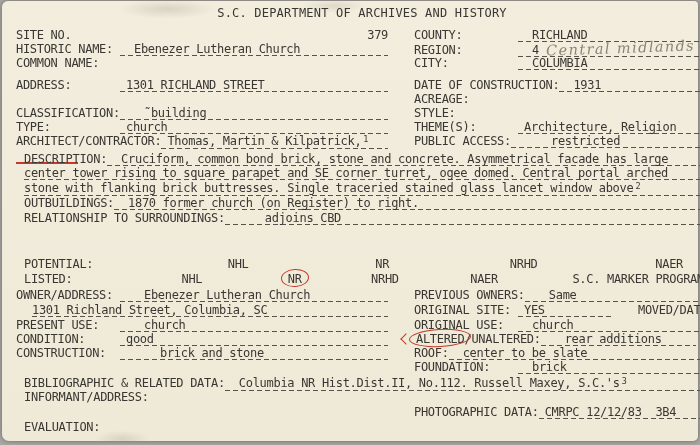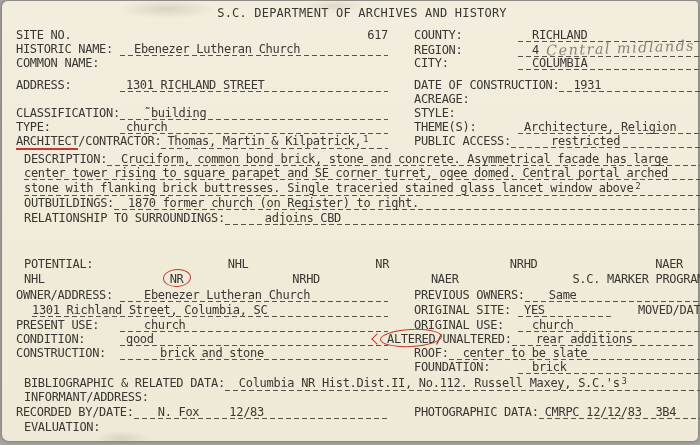--- a/index.html
+++ b/index.html
@@ -32,27 +32,27 @@
     background:repeating-linear-gradient(90deg,#57524a 0 5px,transparent 5px 8px) left bottom / 100% 1.4px no-repeat;
   }
   .seg{flex:0 0 auto;}
   .val{white-space:pre;}
   .g0{padding-left:6px;}
   .g1{padding-left:14px;}
   .g2{padding-left:24px;}
   .g3{padding-left:40px;}
   .plain{padding-left:14px;}
   .fn{font-size:8.5px;position:relative;top:-3px;margin-left:2px;letter-spacing:0;}
-  .redline{border-bottom:2.2px solid #c5382a;padding-bottom:0px;}
+  .redline{border-bottom:2.2px solid #c5382a;padding-bottom:14px;}
   .item{flex:0 0 auto;}
   .m1{margin-right:27px;}
   .m2{margin-right:21px;}
   .m3{margin-right:18px;}
   .m4{margin-right:21px;}
-  .circ{position:relative;display:inline-block;}
+  .circ{position:relative;display:inline-block;margin-left:29px;}
   .circ::after{
     content:"";position:absolute;left:-7px;right:-7px;top:-3px;bottom:-1px;
     border:1.7px solid #c5382a;border-radius:50%;transform:rotate(-3deg);
   }
   .circ.nr{margin-left:5px;margin-right:16px;}
   .circ.arrow::before{
     content:"";position:absolute;left:-14px;top:3px;width:7px;height:7px;
     border-left:1.7px solid #c5382a;border-bottom:1.7px solid #c5382a;
     transform:rotate(45deg);
   }
@@ -66,21 +66,21 @@
 </style>
 </head>
 <body>
 
 <div class="card">
 
   <div class="hdr">S.C. DEPARTMENT OF ARCHIVES AND HISTORY</div>
 
   <div class="r L" style="top:27px">
     <span class="lbl w">SITE NO.</span>
-    <span class="plain">617</span>
+    <span class="plain">379</span>
   </div>
   <div class="r L" style="top:41px">
     <span class="lbl w">HISTORIC NAME:</span>
     <div class="line">
         <span class="val g1">Ebenezer Lutheran Church</span>
       </div>
   </div>
   <div class="r L" style="top:55px">
     <span class="lbl w">COMMON NAME:</span>
     <div class="line">
@@ -200,20 +200,21 @@
   </div>
 
   <div class="r F" style="top:256px">
     <span class="lbl w">POTENTIAL:</span>
     <span class="item m1">NHL</span>
     <span class="item m2">NR</span>
     <span class="item m3">NRHD</span>
     <span class="item m4">NAER</span>
   </div>
   <div class="r F" style="top:271px">
+    <span class="lbl w">LISTED:</span>
     <span class="item m1">NHL</span>
     <span class="item circ nr">NR</span>
     <span class="item m3">NRHD</span>
     <span class="item m4">NAER</span>
     <span class="item">S.C. MARKER PROGRAM</span>
   </div>
 
   <div class="r L" style="top:287px">
     <span class="lbl w">OWNER/ADDRESS:</span>
     <div class="line">
@@ -291,27 +292,20 @@
         <span class="val g1">Columbia NR Hist.Dist.II, No.112. Russell Maxey, S.C.'s</span>
         <sup class="fn">3</sup>
       </div>
   </div>
   <div class="r F" style="top:389px">
     <span class="lbl">INFORMANT/ADDRESS:</span>
     <div class="line">
         <span class="val g0"></span>
       </div>
   </div>
-  <div class="r L" style="top:404px">
-    <span class="lbl">RECORDED BY/DATE:</span>
-    <div class="line">
-        <span class="val g2">N. Fox</span>
-        <span class="val" style="padding-left:30px">12/83</span>
-      </div>
-  </div>
   <div class="r R" style="top:404px">
     <span class="lbl">PHOTOGRAPHIC DATA:</span>
     <div class="line">
         <span class="val g0">CMRPC 12/12/83  3B4</span>
       </div>
   </div>
   <div class="r F" style="top:419px">
     <span class="lbl">EVALUATION:</span>
     <div class="line">
         <span class="val g0"></span>

